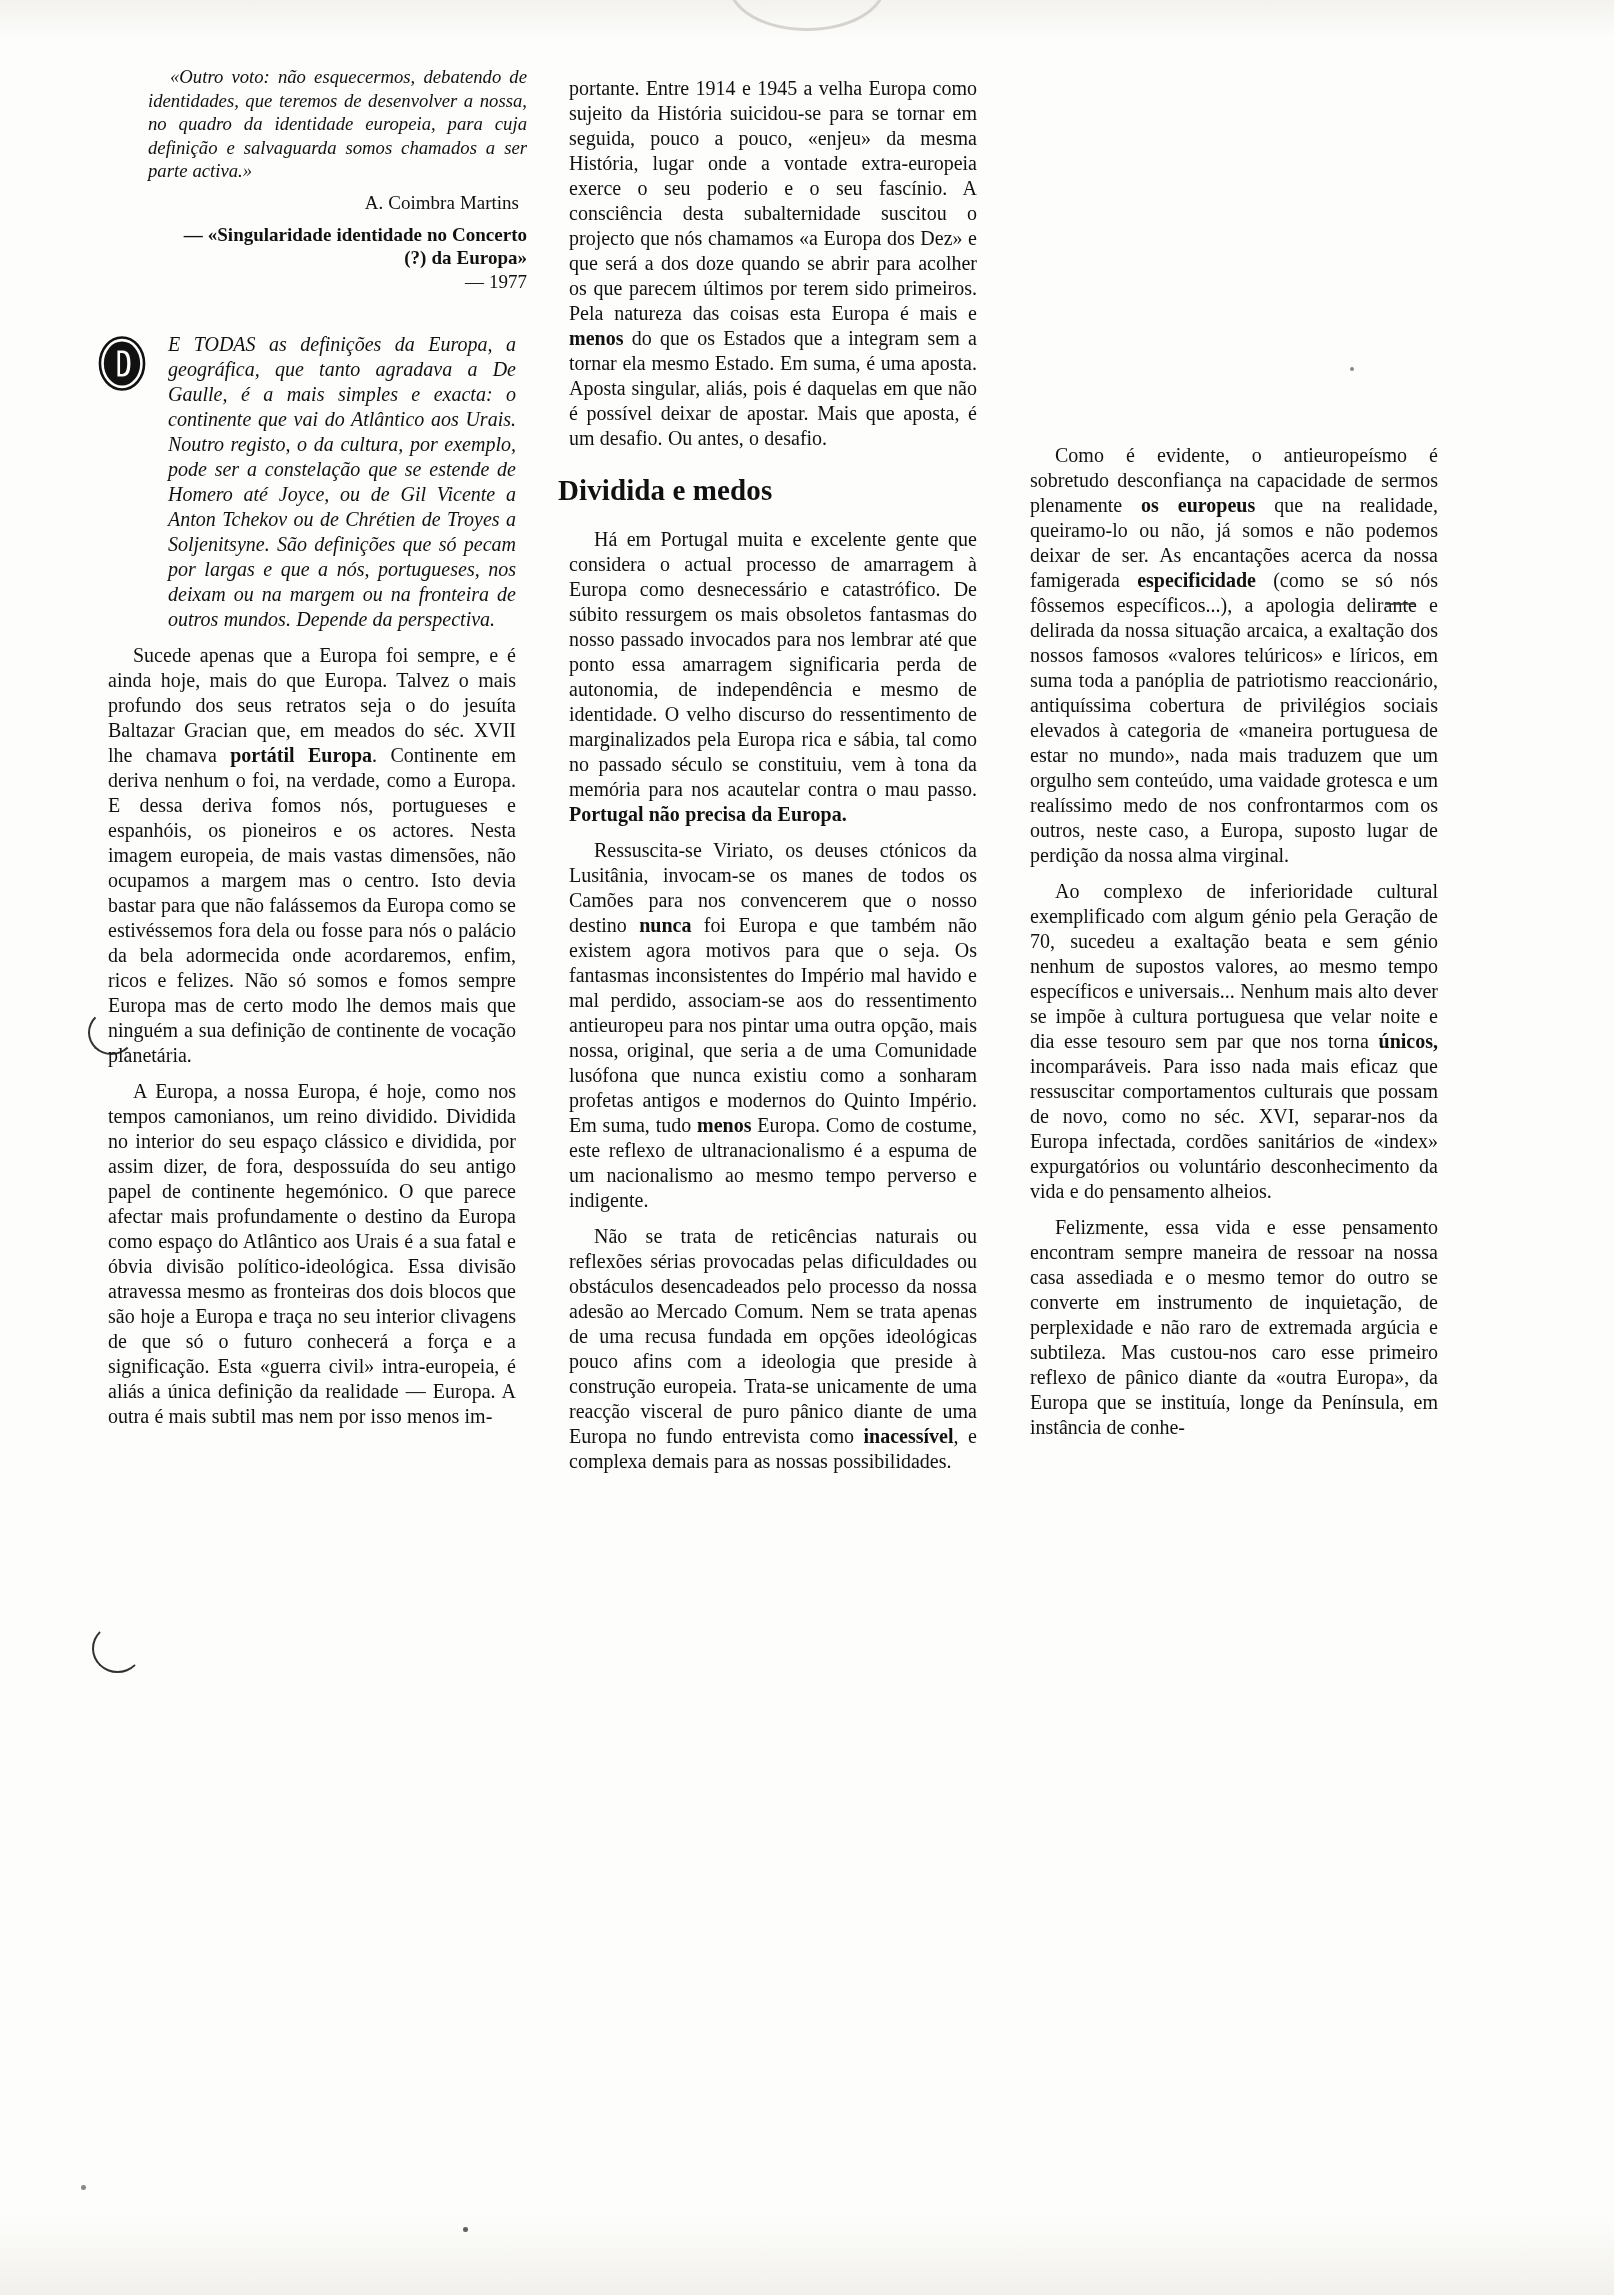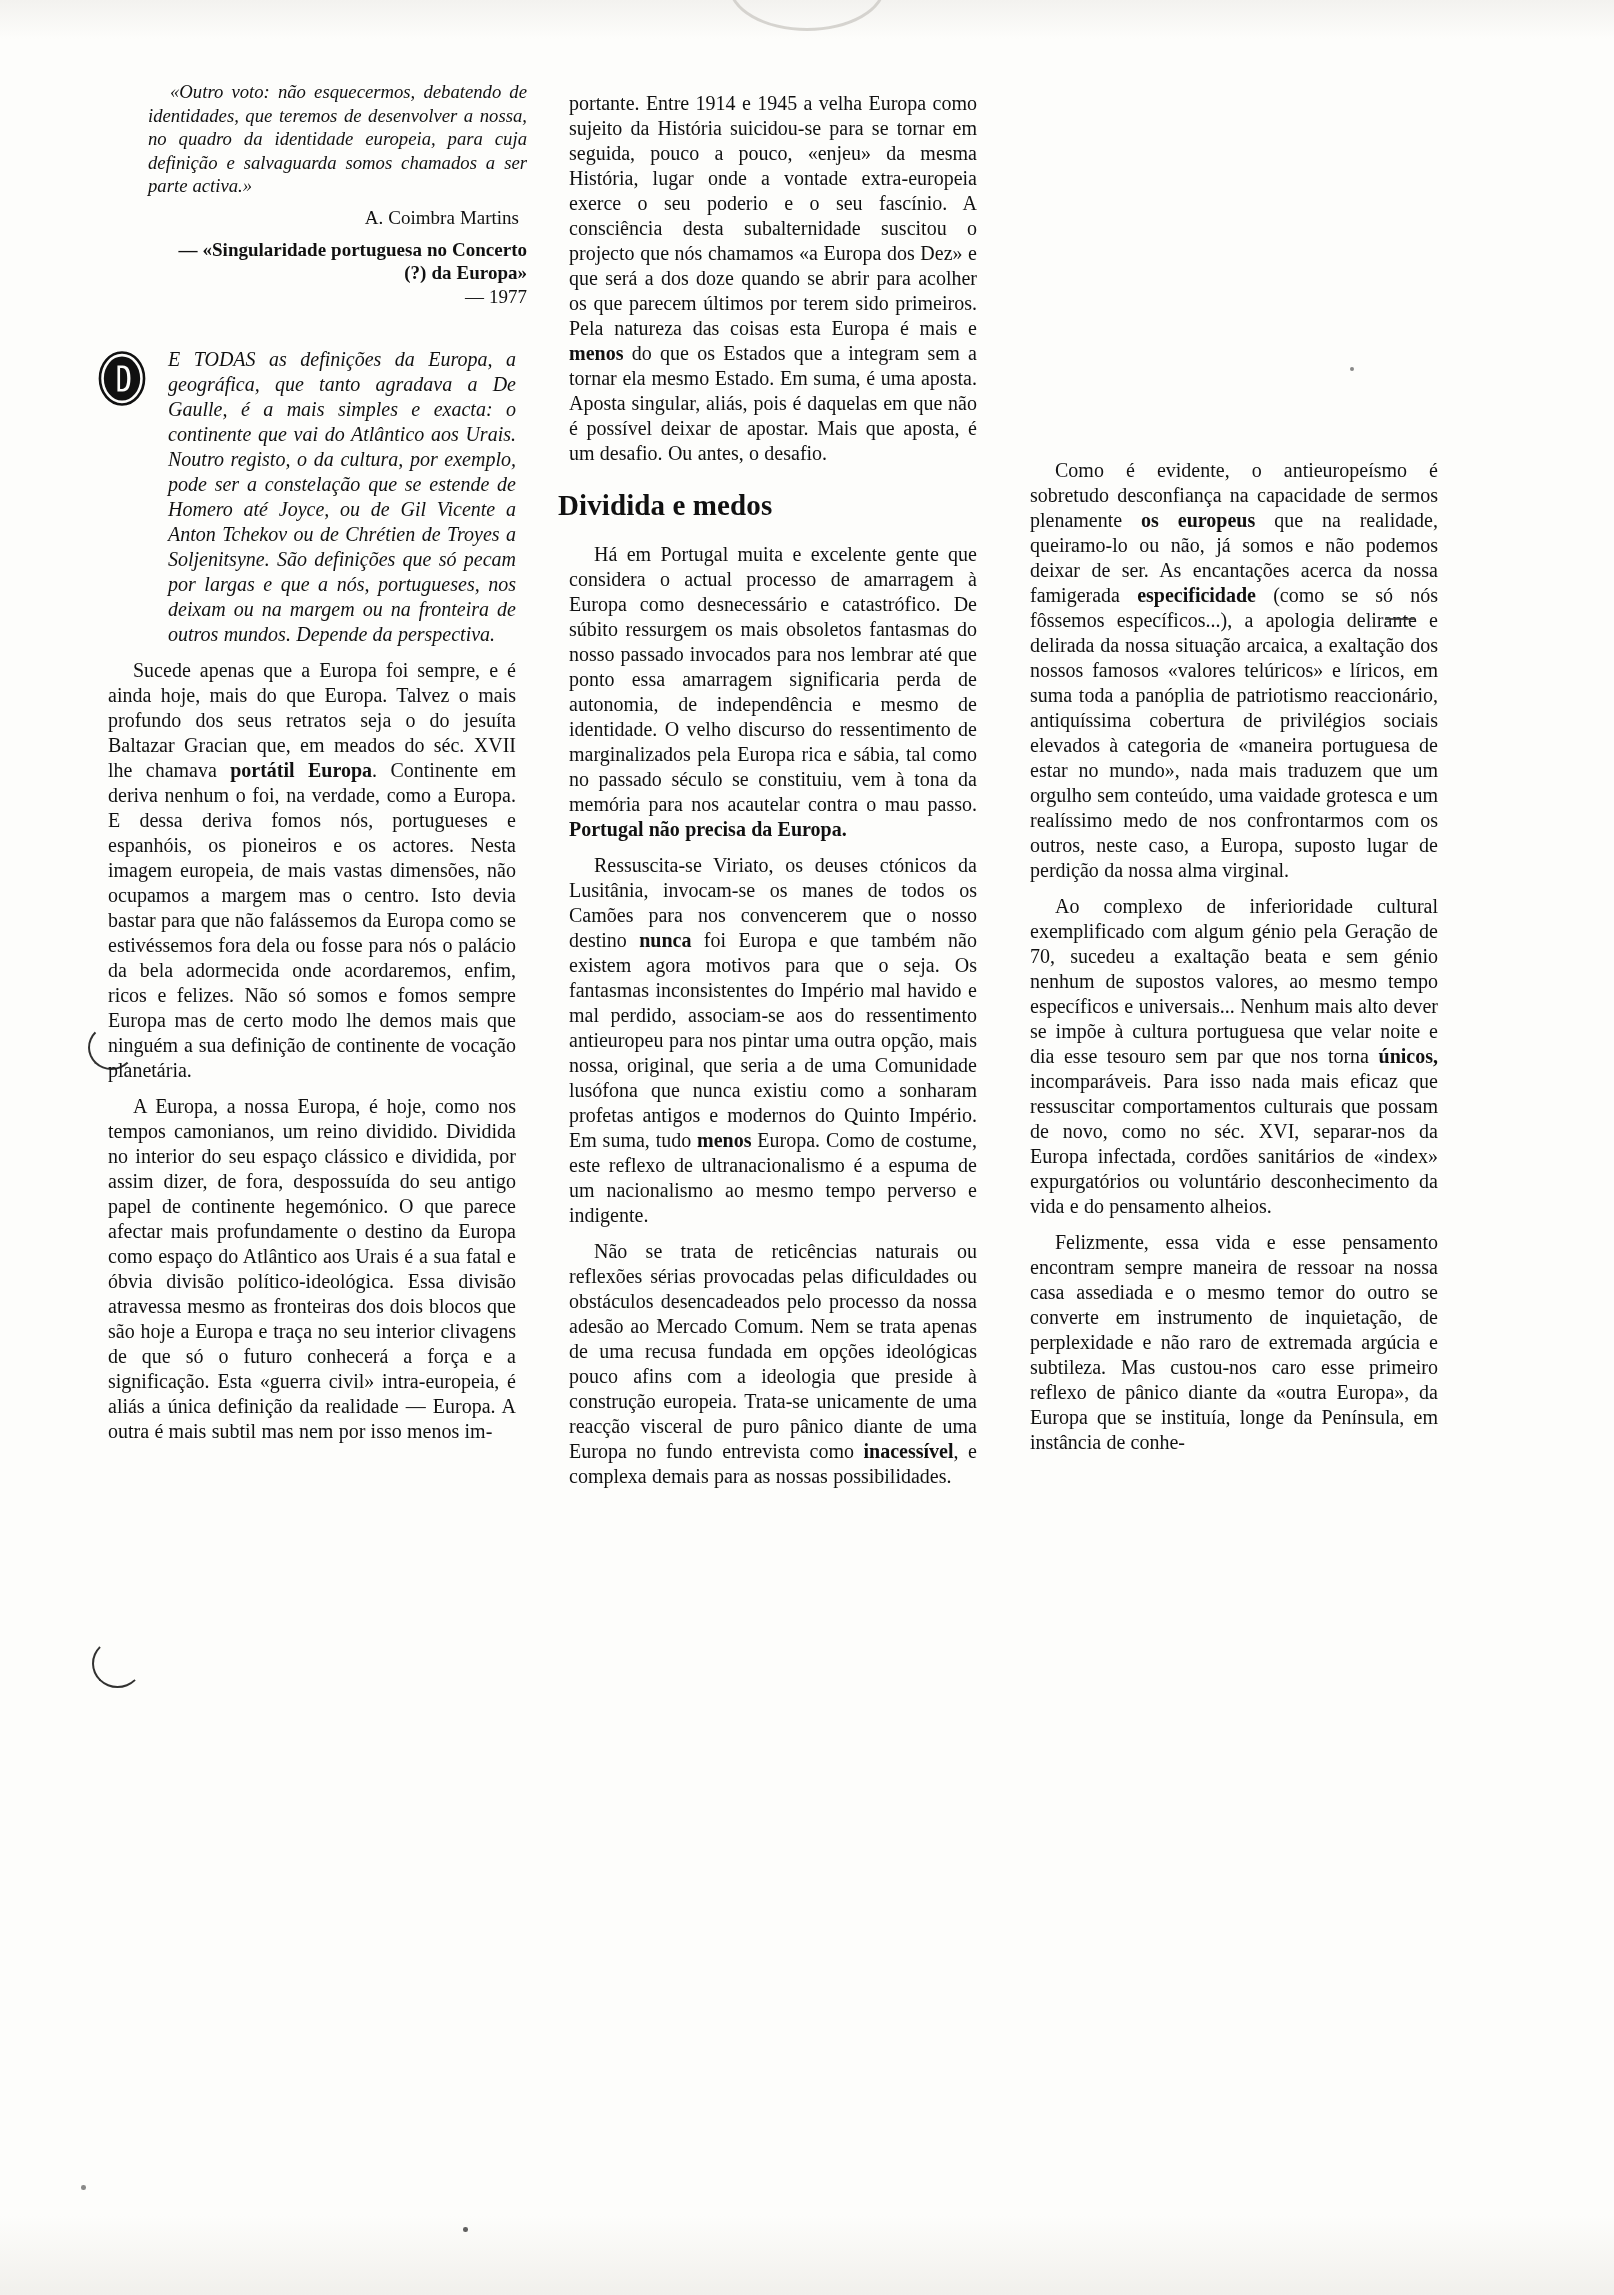--- a/index.html
+++ b/index.html
@@ -25,21 +25,21 @@
     background:linear-gradient(to top,#f1f0ec 0%,#fdfdfb 100%);
   }
   .scan-arc{
     position:absolute;top:-60px;left:50%;transform:translateX(-50%);
     width:151px;height:85px;
     border:3.3px solid #cfcdc8;border-radius:50%;
     opacity:.85;
   }
   .columns{
     position:absolute;
-    left:97px;top:80px;
+    left:97px;top:65px;
     width:1415px;height:2070px;
     display:flex;
     gap:31px;
   }
   .col{
     width:430px;
     position:relative;
   }
   .col.c3{padding-top:0;}
   p{
@@ -138,21 +138,21 @@
   <div class="scan-arc"></div>
   <div class="scan-edge-bottom"></div>
 
   <div class="columns">
 
     <div class="col c1">
 
       <div>
         <p class="epigraph">«Outro voto: não esquecermos, debatendo de identidades, que teremos de desenvolver a nossa, no quadro da identidade europeia, para cuja definição e salvaguarda somos chamados a ser parte activa.»</p>
         <p class="epi-author">A. Coimbra Martins</p>
-        <p class="epi-work">— «Singularidade portuguesa no Concerto (?) da Europa»</p>
+        <p class="epi-work">— «Singularidade identidade no Concerto (?) da Europa»</p>
         <p class="epi-year">— 1977</p>
       </div>
 
       <div class="gap-after-epigraph"></div>
 
       <div class="lead">
         <span class="dropcap">
           <svg width="48" height="55" viewBox="0 0 74 84" aria-hidden="true">
             <ellipse cx="37" cy="42" rx="34" ry="40" fill="none" stroke="#111" stroke-width="4"></ellipse>
             <ellipse cx="37" cy="42" rx="28" ry="34" fill="#111"></ellipse>

